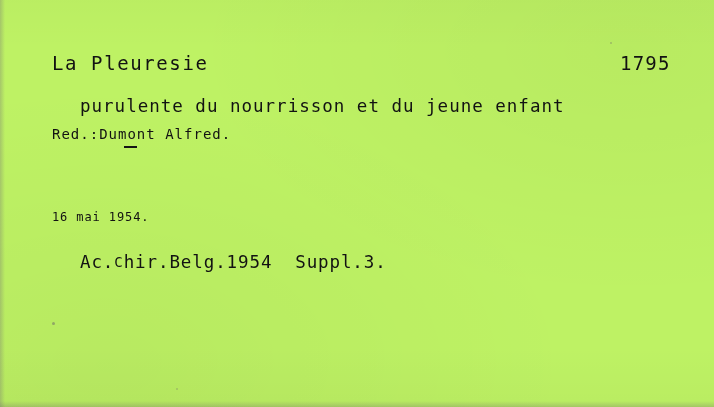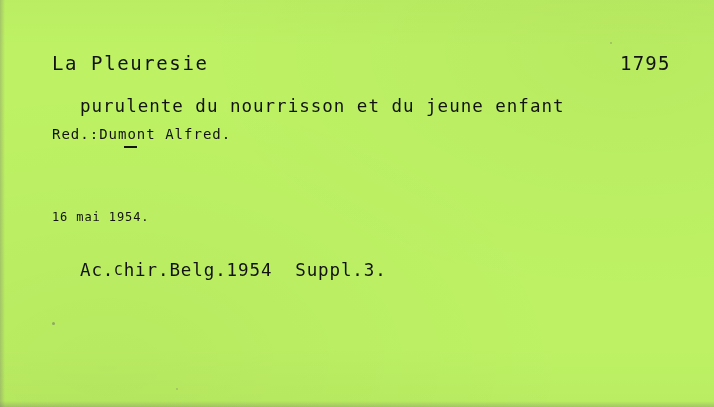--- a/index.html
+++ b/index.html
@@ -105,21 +105,21 @@
     margin-top: 26px;
   }
   .l6 {
     left: 80px;
     top: 219px;
     font-size: 17.5px;
     letter-spacing: 0.9px;
   }
   .l7 {
     left: 80px;
-    top: 260px;
+    top: 252px;
     font-size: 17.5px;
     letter-spacing: 0.9px;
   }
   .underline-dumont {
     position: absolute;
     left: 124px;
     top: 146px;
     width: 13px;
     height: 1.5px;
     background: #141414;

